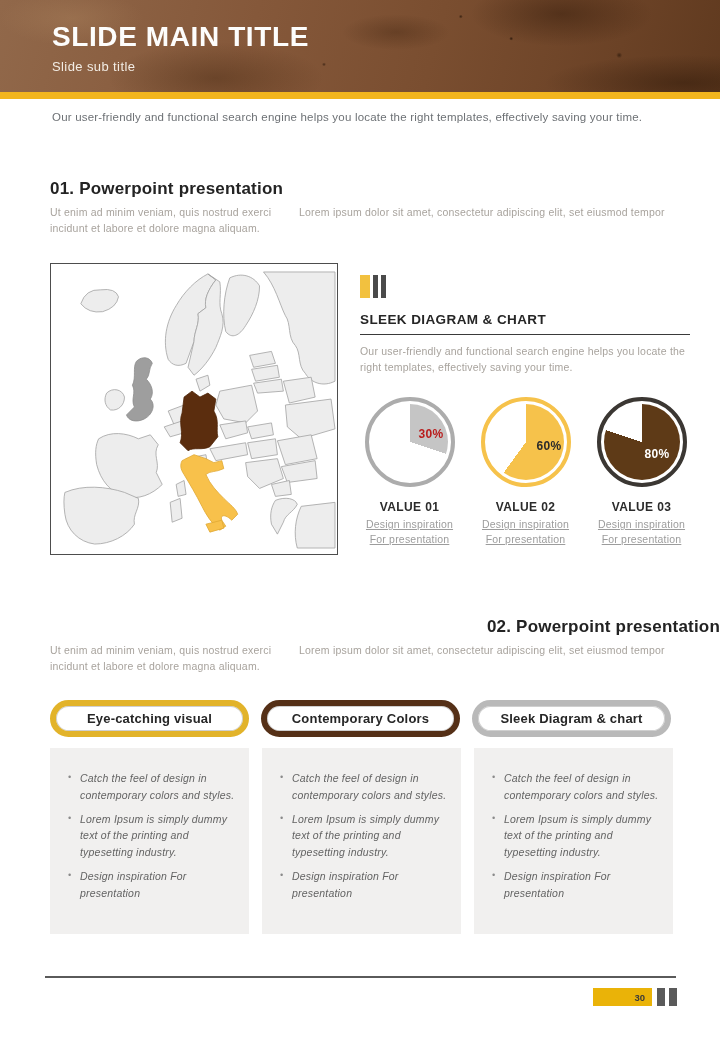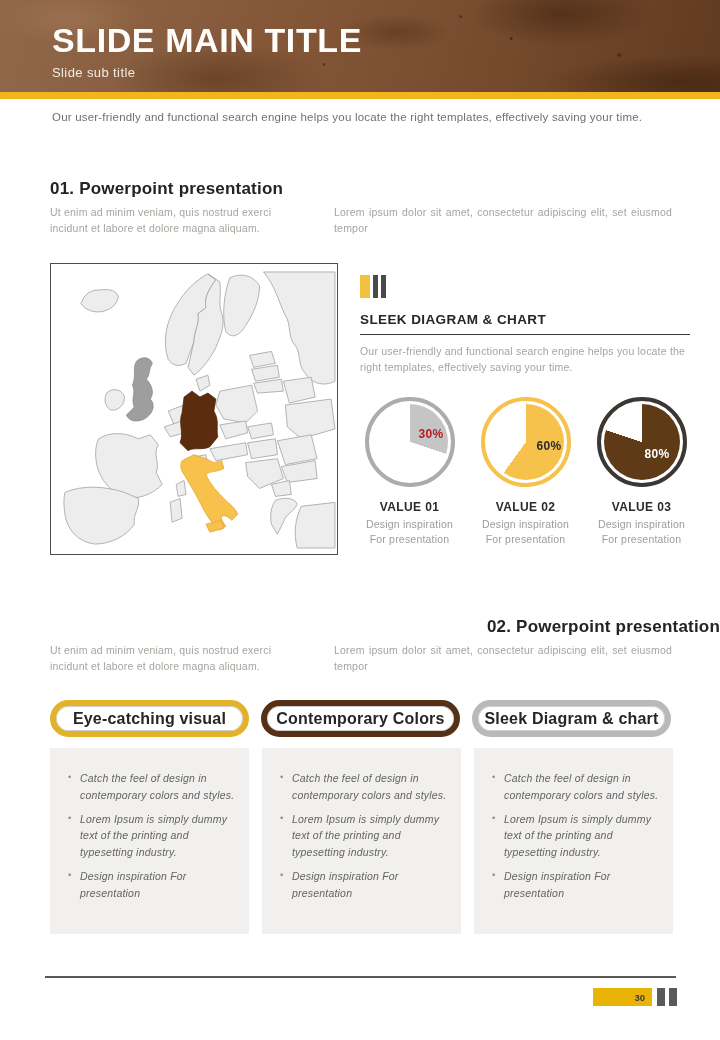--- a/index.html
+++ b/index.html
@@ -15,33 +15,33 @@
       radial-gradient(ellipse 180px 60px at 30% 85%, rgba(62,34,12,0.38), transparent 60%),
       radial-gradient(ellipse 90px 30px at 55% 35%, rgba(52,26,8,0.30), transparent 60%),
       radial-gradient(ellipse 120px 45px at 10% 20%, rgba(180,140,100,0.30), transparent 60%),
       radial-gradient(circle 2px at 71% 42%, rgba(30,15,4,0.8), transparent 100%),
       radial-gradient(circle 2px at 64% 18%, rgba(30,15,4,0.7), transparent 100%),
       radial-gradient(circle 3px at 86% 60%, rgba(30,15,4,0.6), transparent 100%),
       radial-gradient(circle 2px at 45% 70%, rgba(30,15,4,0.6), transparent 100%),
       radial-gradient(ellipse 200px 40px at 95% 90%, rgba(40,20,6,0.45), transparent 70%),
       linear-gradient(105deg, #91684a 0%, #85583a 35%, #7a4e30 60%, #6b4226 85%, #603a1f 100%);
   }
-  .header-title { color:#fdfdfc; font-size:34px; font-weight:bold; letter-spacing:0.6px; line-height:1.1; }
+  .header-title { color:#fdfdfc; font-size:28px; font-weight:bold; letter-spacing:0.6px; line-height:1.1; }
   .header-sub { color:#f2ece4; font-size:13px; font-weight:normal; margin-top:6px; letter-spacing:0.4px; }
   .accent-bar { height:7px; background:#F2B51E; }
 
   
   .intro { margin:12px 52px 0 52px; font-size:11.5px; color:#6D7175; letter-spacing:0.2px; }
 
   
   .section-heading { margin:0 0 0 50px; font-size:17px; font-weight:bold; color:#232323; letter-spacing:0.2px; }
   .sec1-heading { margin-top:56px; }
   .two-col { display:flex; margin:5px 48px 0 50px; gap:11px; font-size:10.5px; line-height:1.55; color:#A8A39D; letter-spacing:0.2px; }
   .two-col .col-a { width:238px; flex:none; }
-  .two-col .col-b { flex:1; text-align:justify;margin-left:35px; }
+  .two-col .col-b { flex:1; text-align:justify; }
 
   
   .content-row { display:flex; margin:26px 0 0 50px; }
   .map-box { width:288px; height:292px; border:1px solid #4D4D4D; background:#fff; flex:none; }
   .map-box svg { display:block; width:100%; height:100%; }
   .right-col { width:330px; margin-left:22px; flex:none; }
   .icon-bars { display:flex; gap:3px; margin-top:12px; height:23px; align-items:stretch; }
   .icon-bars .bar-y { width:10px; background:#F2C13F; }
   .icon-bars .bar-d { width:5px; background:#4A4A4A; }
   .panel-heading { margin-top:14px; font-size:13.5px; font-weight:bold; color:#262626; letter-spacing:0.4px;
@@ -51,31 +51,31 @@
   
   .pies-row { display:flex; margin-top:22px; gap:17px; }
   .pie-block { width:99px; flex:none; text-align:center; }
   .pie { width:90px; height:90px; margin:0 auto; border-radius:50%; border-width:4px; border-style:solid; background:#fff; padding:3px; position:relative; }
   .pie-fill { width:76px; height:76px; border-radius:50%; }
   .pie-label { position:absolute; font-size:12px; font-weight:bold; letter-spacing:0.3px; }
   .pie0 .pie-label { top:26px; left:50px; color:#b91c1c; }
   .pie1 .pie-label { top:38px; left:52px; color:#2B2B2B; }
   .pie2 .pie-label { top:46px; left:44px; color:#FFFFFF; }
   .pie-name { margin-top:13px; font-size:12px; font-weight:bold; color:#2B2B2B; letter-spacing:0.4px; }
-  .pie-desc { margin-top:3px; font-size:10.5px; line-height:1.4; color:#9C9C9C; letter-spacing:0.2px; }
+  .pie-desc { margin-top:3px; font-size:10.5px; line-height:1.4; color:#9C9C9C; letter-spacing:0.2px;text-decoration:underline; }
 
   
   .sec2-heading { margin-top:62px;text-align:right; }
 
   
   .pills-row { display:flex; margin:26px 0 0 50px; gap:12px; }
   .pill { width:199px; height:37px; flex:none; border-radius:19px; background:#fff; border-width:6px; border-style:solid;
           display:flex; align-items:center; justify-content:center;
           box-shadow: inset 0 0 0 1px #cfcfcf; cursor:default; }
-  .pill span { font-size:16px; font-weight:bold; color:#262626; letter-spacing:0.2px; }
+  .pill span { font-size:13px; font-weight:bold; color:#262626; letter-spacing:0.2px; }
   .pill-0 { border-color:#E2B32A; }
   .pill-1 { border-color:#553017; }
   .pill-2 { border-color:#B9B9B9; }
 
   
   .boxes-row { display:flex; margin:11px 0 0 50px; gap:13px; }
   .bullet-box { width:199px; height:186px; flex:none; background:#F1F0EF; padding:22px 14px 0 16px;font-style:italic; }
   .bullet-box ul { list-style:none; }
   .bullet-box li { position:relative; padding-left:14px; font-size:10.5px; line-height:1.6; color:#636363;
                    letter-spacing:0.2px; margin-bottom:7px; }

